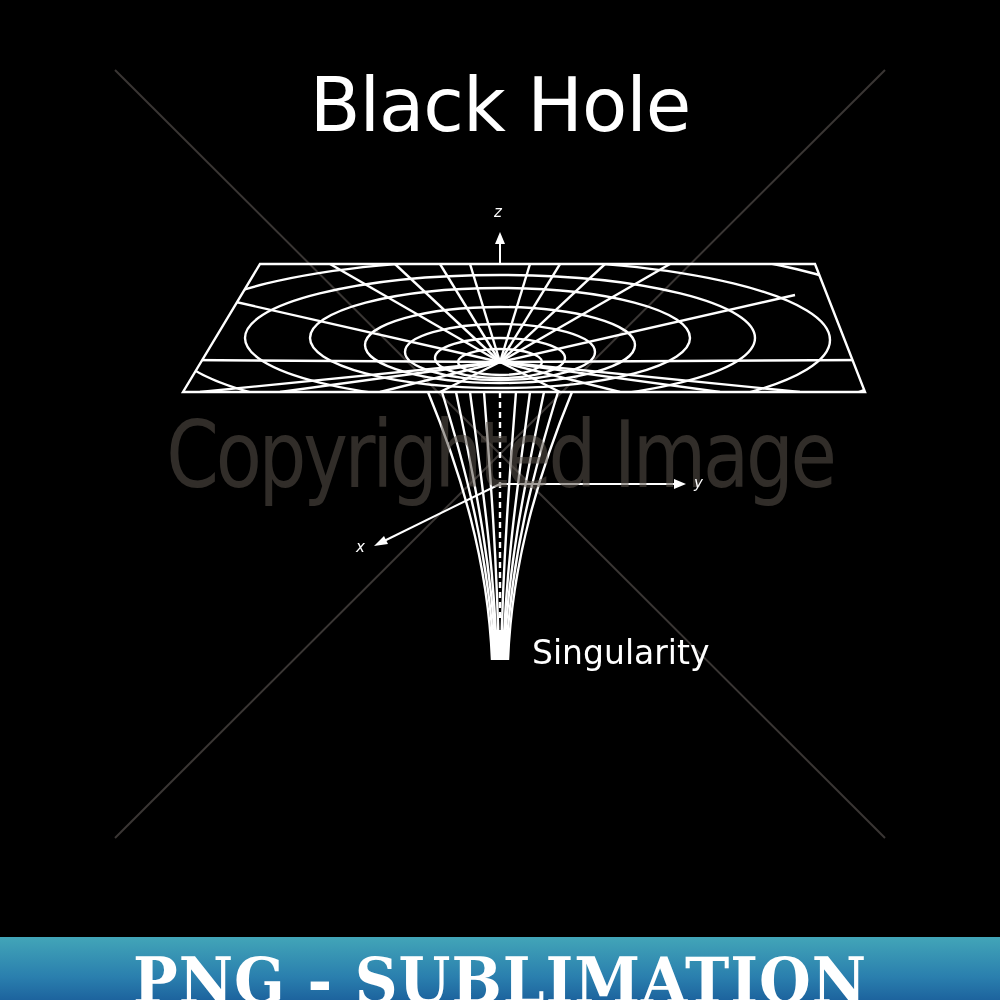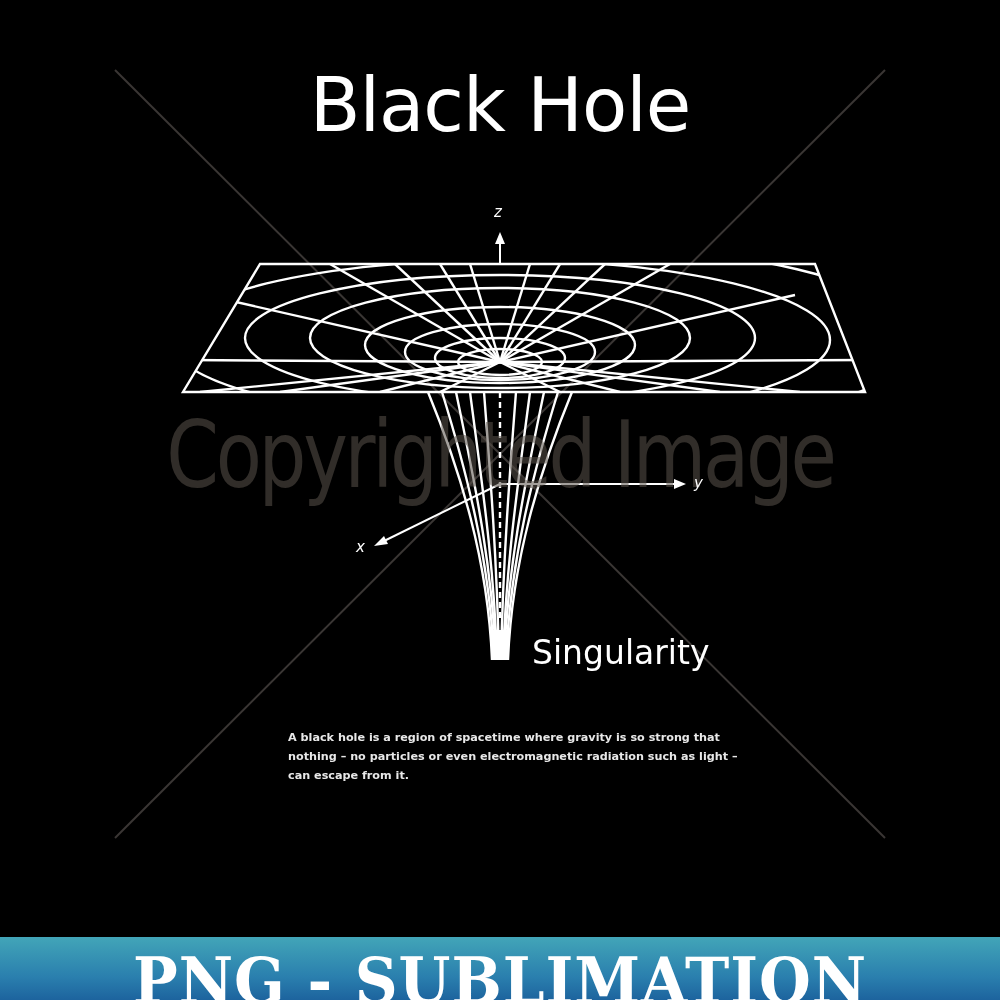--- a/index.html
+++ b/index.html
@@ -124,18 +124,17 @@
 
 <div class="watermark-text">Copyrighted Image</div>
 
 <div class="axis-label" style="left:494px; top:203px;">z</div>
 <div class="axis-label" style="left:694px; top:474px;">y</div>
 <div class="axis-label" style="left:356px; top:538px;">x</div>
 
 <div class="singularity-label">Singularity</div>
 
 <div class="description">
-  <p>A black hole is a region of spacetime where gravity is so strong that nothing – no particles or even electromagnetic radiation such as light – can escape from it.</p>
 </div>
 
 <div class="banner">
   <div class="banner-text">PNG - SUBLIMATION</div>
 </div>
 
 </body></html>

